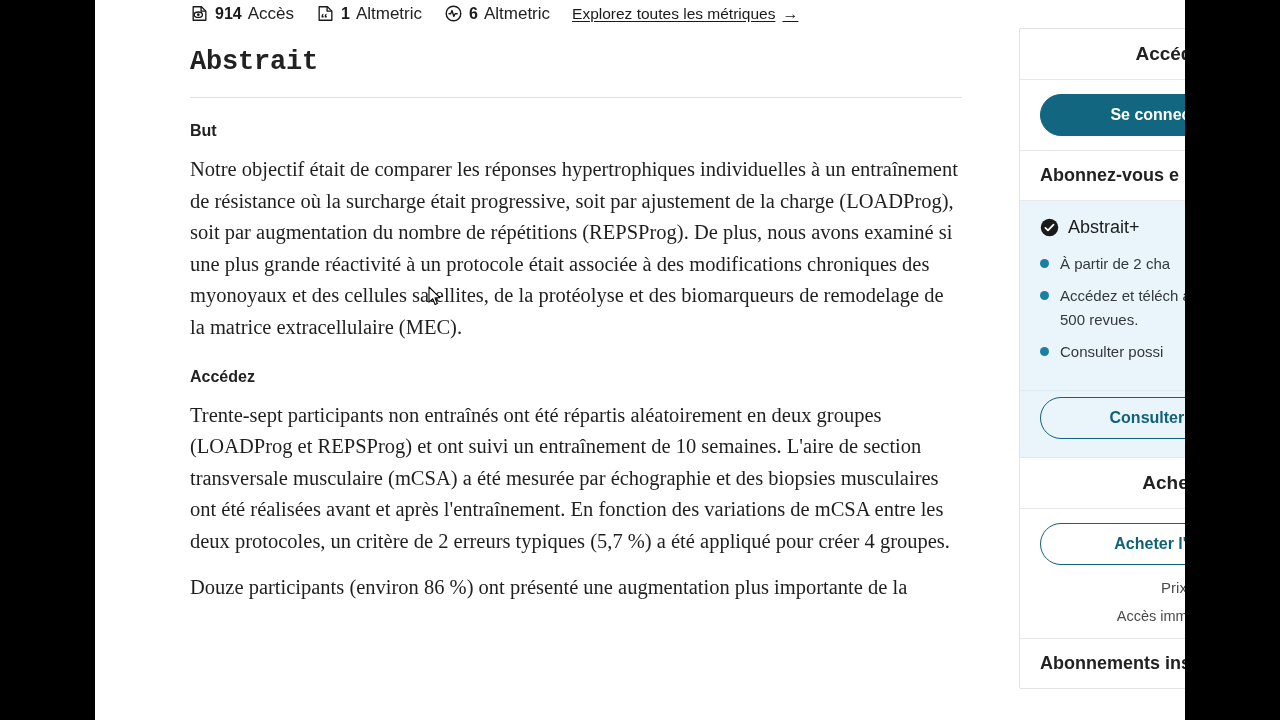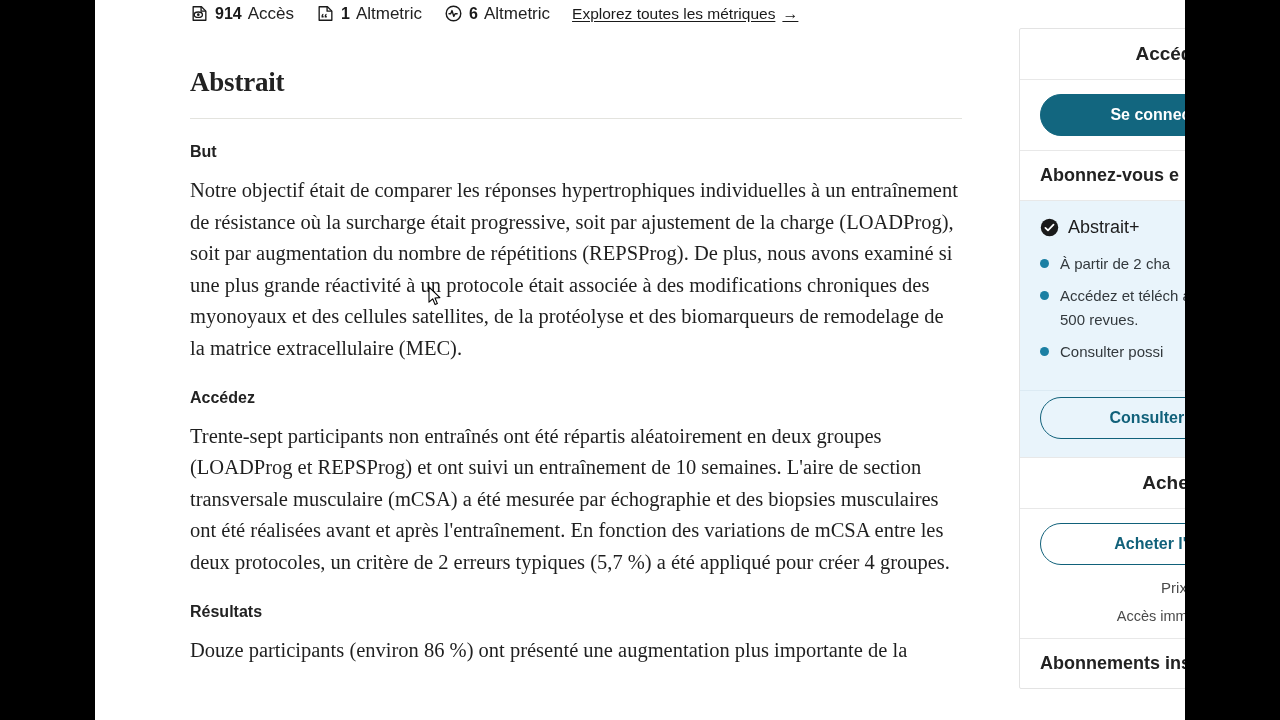--- a/index.html
+++ b/index.html
@@ -89,26 +89,26 @@
     cursor: pointer;
   }
   .metrics-link .arrow-glyph {
     font-size: 16px;
     text-decoration: none;
     display: inline-block;
   }
 
   
   .section-title {
-    font-family: Liberation Serif, serif;
+    font-family: Liberation Mono, monospace;
     font-size: 27px;
     font-weight: 700;
     color: #222222;
     letter-spacing: -0.2px;
-    margin-top: 40px;
+    margin-top: 20px;
   }
   .title-rule {
     border-bottom: 1px solid #e3e3de;
     margin-top: 20px;
     width: 772px;
   }
   .sub-title {
     font-family: "Liberation Sans", sans-serif;
     font-size: 16px;
     font-weight: 700;
@@ -307,21 +307,20 @@
 
     <h1 class="section-title">Abstrait</h1>
     <div class="title-rule"></div>
 
     <h2 class="sub-title">But</h2>
     <p class="body-text">Notre objectif était de comparer les réponses hypertrophiques individuelles à un entraînement de résistance où la surcharge était progressive, soit par ajustement de la charge (LOADProg), soit par augmentation du nombre de répétitions (REPSProg). De plus, nous avons examiné si une plus grande réactivité à un protocole était associée à des modifications chroniques des myonoyaux et des cellules satellites, de la protéolyse et des biomarqueurs de remodelage de la matrice extracellulaire (MEC).</p>
 
     <h2 class="sub-title">Accédez</h2>
     <p class="body-text">Trente-sept participants non entraînés ont été répartis aléatoirement en deux groupes (LOADProg et REPSProg) et ont suivi un entraînement de 10 semaines. L'aire de section transversale musculaire (mCSA) a été mesurée par échographie et des biopsies musculaires ont été réalisées avant et après l'entraînement. En fonction des variations de mCSA entre les deux protocoles, un critère de 2 erreurs typiques (5,7 %) a été appliqué pour créer 4 groupes.</p>
 
-    <h2 class="sub-title">Résultats</h2>
     <p class="body-text">Douze participants (environ 86 %) ont présenté une augmentation plus importante de la</p>
 
   </div>
 
   <aside id="sidebar">
 
     <div class="side-block">
       <div class="side-heading">Accédez</div>
     </div>
 

